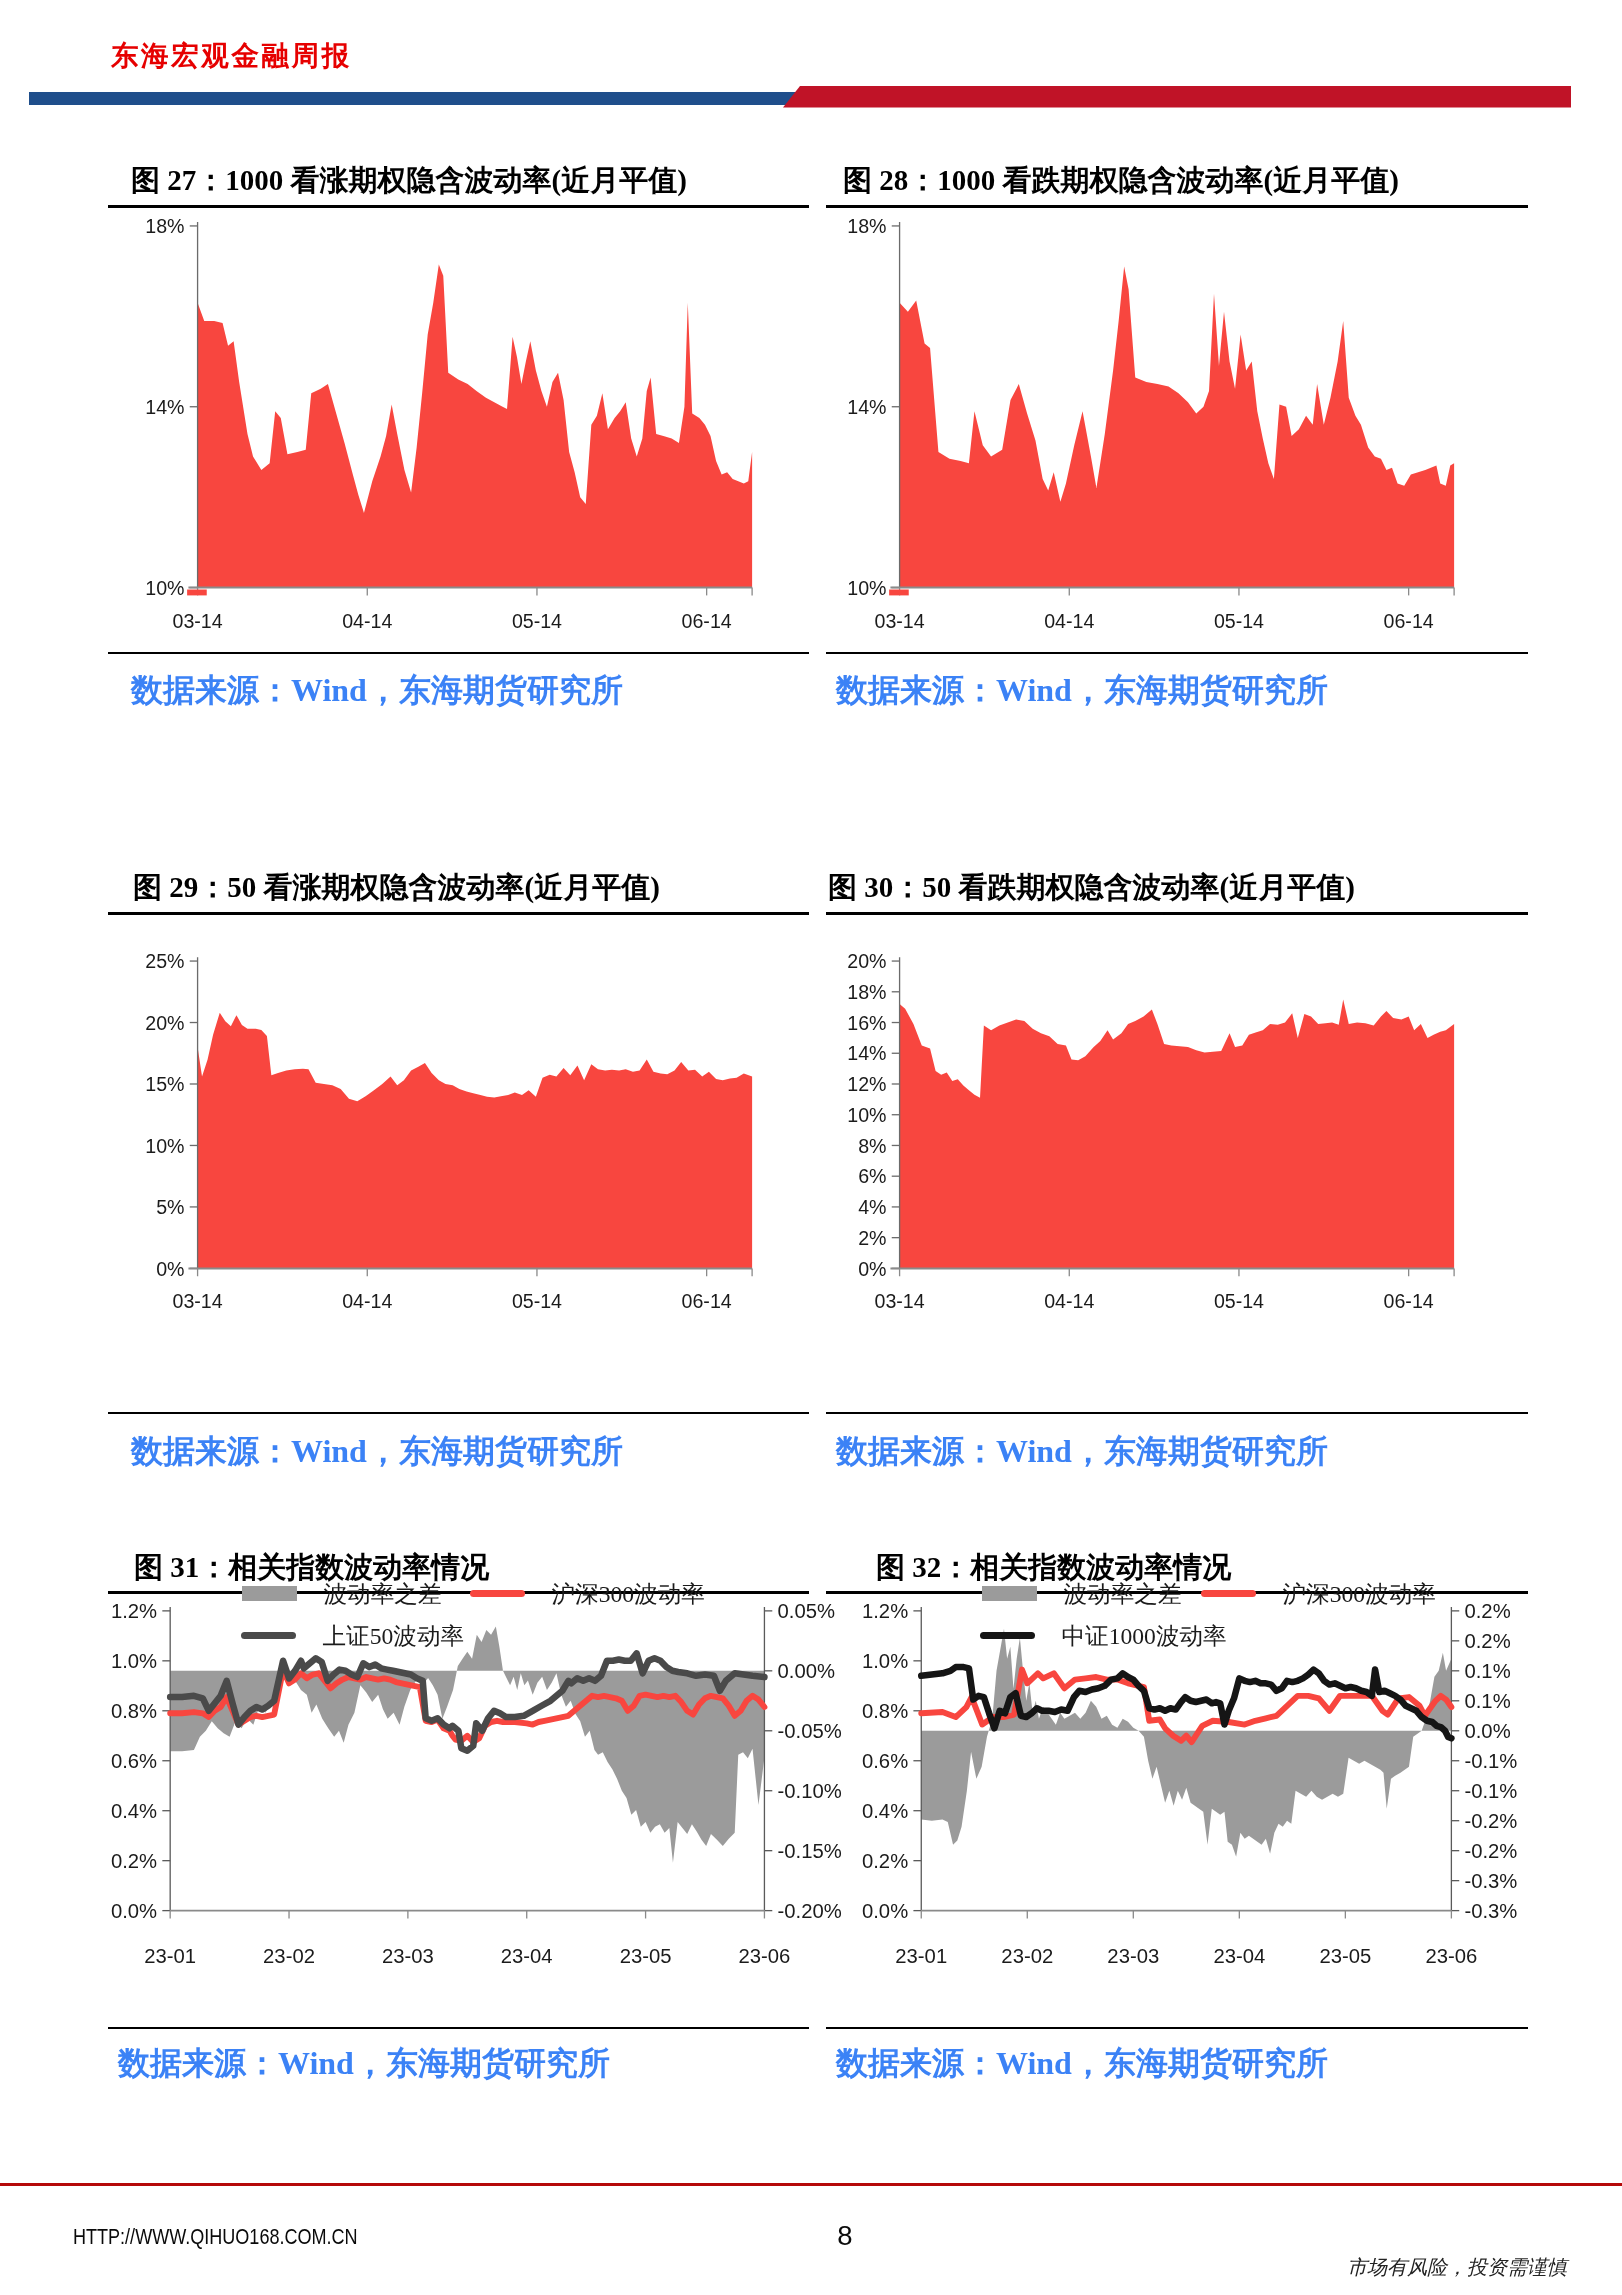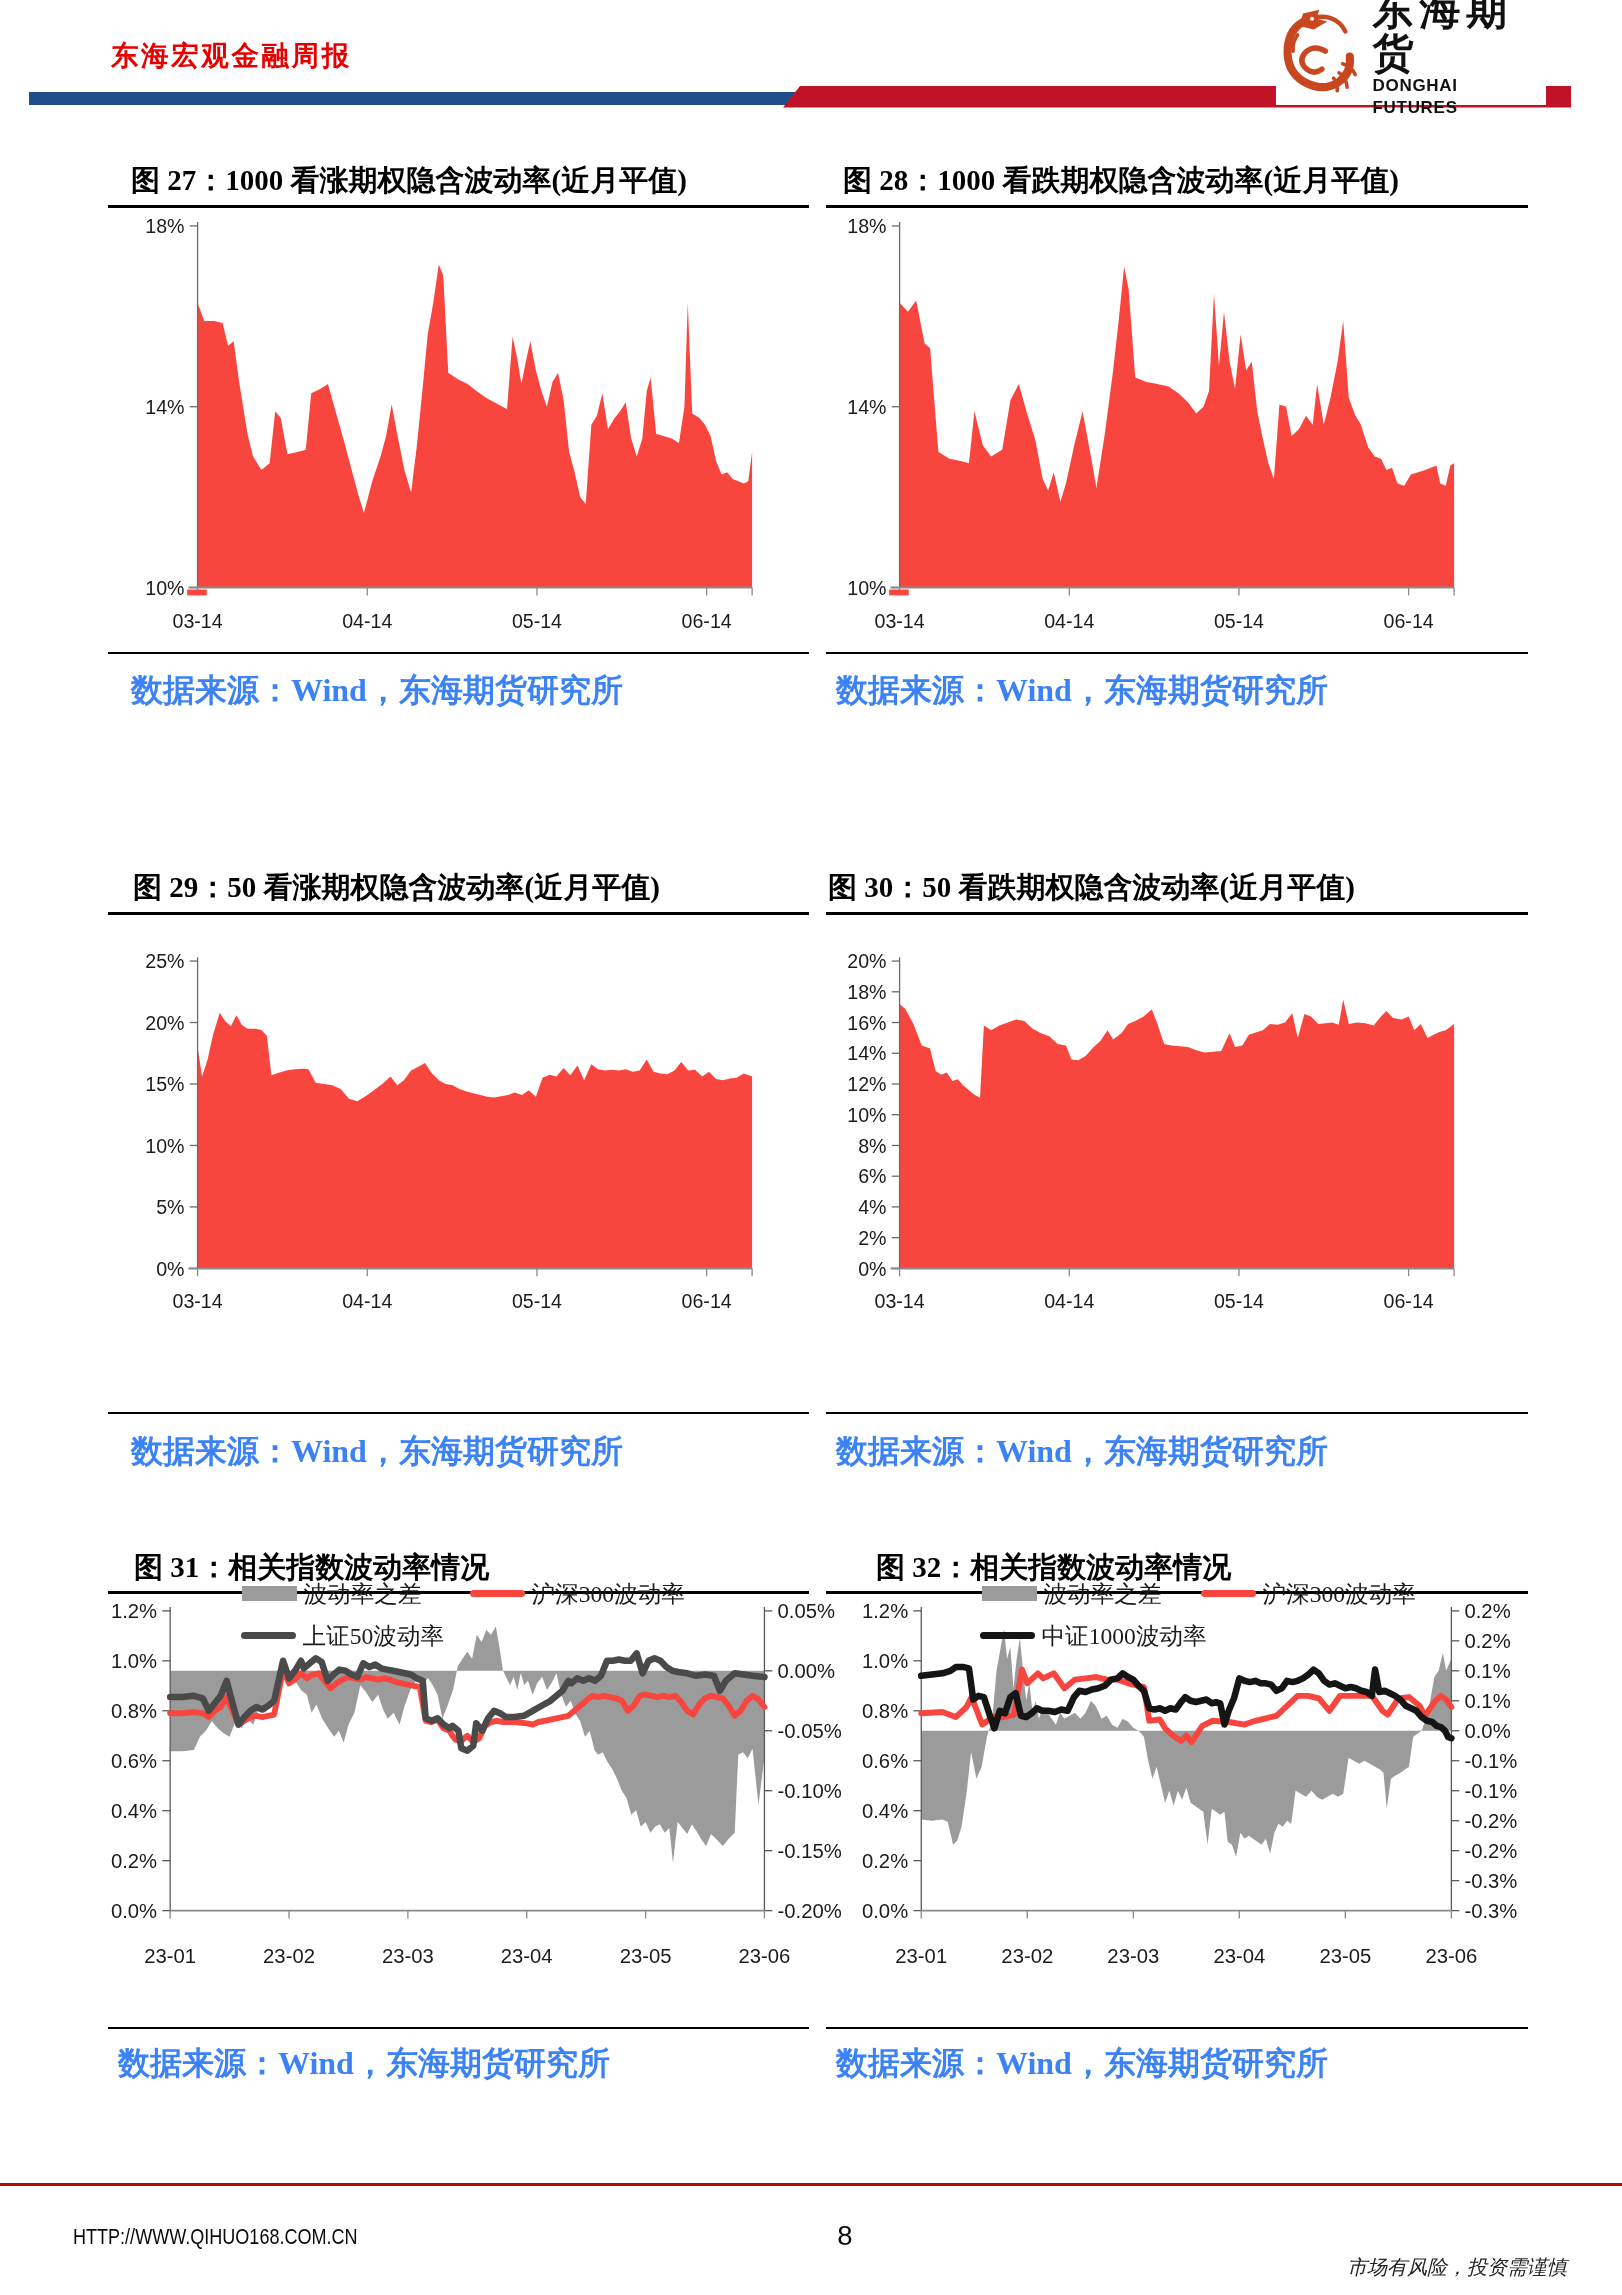--- a/index.html
+++ b/index.html
@@ -23,56 +23,37 @@
   .src{font-family:"Liberation Serif","DejaVu Serif",serif;font-size:32px;font-weight:700;color:#3b82f6;white-space:nowrap;}
   .chart{position:absolute;}
   
   .legend-item{position:absolute;display:flex;align-items:center;height:31px;}
   .sw{display:inline-block;margin-right:6.5px;}
   .sw-area{width:55px;height:15.7px;background:#9B9B9B;}
   .sw-line{width:55px;height:7.2px;border-radius:3.9px;}
   .sw-red{background:#F8463F;}
   .sw-dark{background:#4A4A4A;}
   .sw-black{background:#151515;}
-  .legend-label{font-family:"Liberation Serif","DejaVu Serif",serif;font-size:23.6px;color:#1b1b1b;white-space:nowrap;}
+  .legend-label{font-family:"Liberation Serif","DejaVu Serif",serif;font-size:23.6px;color:#1b1b1b;white-space:nowrap;margin-left:20px;}
   
   .foot-line{left:0;top:2183px;width:1623px;height:3.3px;background:#B50909;}
   .foot-url{left:73px;top:2224px;font-size:22px;color:#0a0a0a;font-weight:500;
       transform:scaleX(0.82);transform-origin:left center;letter-spacing:0px;white-space:nowrap;}
   .foot-page{left:822px;top:2220px;width:46px;text-align:center;font-size:27.5px;color:#0a0a0a;}
   .foot-disc{left:1338px;top:2226px;width:229px;text-align:right;font-family:"Liberation Serif","DejaVu Serif",serif;
       font-style:italic;font-size:20px;color:#222;white-space:nowrap;margin-top:28px;}
 </style>
 </head>
 <body>
 
 <div class="page">
 
   <div class="abs report-title">东海宏观金融周报</div>
   <div class="abs bar-blue"></div>
   <div class="abs bar-red"></div>
-  <div class="abs logo-box">
-    <span>
-      <svg width="90" height="92" viewBox="0 0 100 100">
-        <g fill="none" stroke="#C8471F" stroke-linecap="round">
-          <path d="M33 14 Q15 22 13 44 Q11 70 31 82 Q52 94 70 82 Q84 72 82 54" stroke-width="9"></path>
-          <path d="M34 15 Q46 7 60 11 Q72 15 77 26" stroke-width="5"></path>
-          <path d="M55 48 Q42 40 32 50 Q25 59 33 67 Q42 75 51 68" stroke-width="6"></path>
-          <path d="M74 62 Q84 65 88 74 M70 72 Q78 77 79 88 M64 78 Q69 84 68 92" stroke-width="4"></path>
-          <path d="M24 30 Q18 38 19 48" stroke-width="4"></path>
-        </g>
-        <path d="M30 6 L48 2 L45 12 L57 15 L42 24 L26 20 Z" fill="#C8471F"></path>
-        <circle cx="40" cy="12" r="2.2" fill="#fff"></circle>
-      </svg>
-    </span>
-    <span class="logo-text">
-      <div class="logo-cn">东海期货</div>
-      <div class="logo-en">DONGHAI FUTURES</div>
-    </span>
-  </div>
 
   <div class="abs fig-title" style="left:131px;top:161px;">图 27：1000 看涨期权隐含波动率(近月平值)</div>
   <div class="abs rule" style="left:108px;top:205px;width:701px;height:2.6px;"></div>
   <div class="chart" id="fig27" style="left:108px;top:216px;width:667px;height:458px;"><svg width="667" height="458" viewBox="0 0 1020 700">
         <path d="M137.0 568L137.0 132.5L147.2 160.2L162.4 160.2L175.2 163.6L183.6 198.2L192.1 191.3L200.6 253.5L213.3 333.0L221.8 367.5L234.5 388.3L247.2 377.9L255.7 298.4L264.2 308.8L274.4 364.1L289.6 360.6L302.4 357.2L310.8 270.8L325.3 263.8L336.3 256.9L349.0 301.9L361.7 346.8L374.4 395.2L382.9 426.3L391.4 453.9L404.1 405.6L416.8 367.5L425.3 336.4L433.8 288.0L442.3 333.0L453.3 388.3L463.5 422.8L472.0 353.7L480.4 270.8L488.9 180.9L497.4 132.5L505.9 73.8L512.7 91.0L520.3 239.7L535.6 250.0L550.0 256.9L563.5 267.3L578.0 277.7L590.7 284.6L603.4 291.5L610.2 295.0L618.7 184.4L625.4 215.5L632.2 256.9L639.0 222.4L645.8 191.3L654.3 236.2L662.8 267.3L671.2 291.5L679.7 253.5L688.2 239.7L696.7 281.1L705.2 360.6L713.6 391.7L722.1 429.8L730.6 440.1L739.1 319.2L747.6 305.3L756.0 270.8L764.5 326.1L774.7 308.8L783.2 298.4L791.7 284.6L800.1 339.9L808.6 367.5L817.1 339.9L823.9 267.3L829.8 246.6L838.3 333.0L849.3 336.4L862.0 339.9L873.1 346.8L881.5 291.5L886.6 132.5L893.4 301.9L904.4 308.8L912.9 319.2L921.4 336.4L929.9 374.4L938.4 395.2L946.8 391.7L955.3 402.1L963.8 405.6L972.3 409.0L979.1 405.6L985.0 360.6L985.0 568Z" fill="#F8463F"></path>
         <line x1="137" y1="9" x2="137" y2="568" stroke="#6b6b6b" stroke-width="2"></line>
         <line x1="125" y1="15" x2="137" y2="15" stroke="#6b6b6b" stroke-width="2"></line>
         <text x="117" y="26" text-anchor="end" font-size="30" fill="#1b1b1b" font-family="&quot;Liberation Sans&quot;,&quot;DejaVu Sans&quot;,sans-serif">18%</text>
         <line x1="125" y1="291.5" x2="137" y2="291.5" stroke="#6b6b6b" stroke-width="2"></line>
         <text x="117" y="302.5" text-anchor="end" font-size="30" fill="#1b1b1b" font-family="&quot;Liberation Sans&quot;,&quot;DejaVu Sans&quot;,sans-serif">14%</text>

